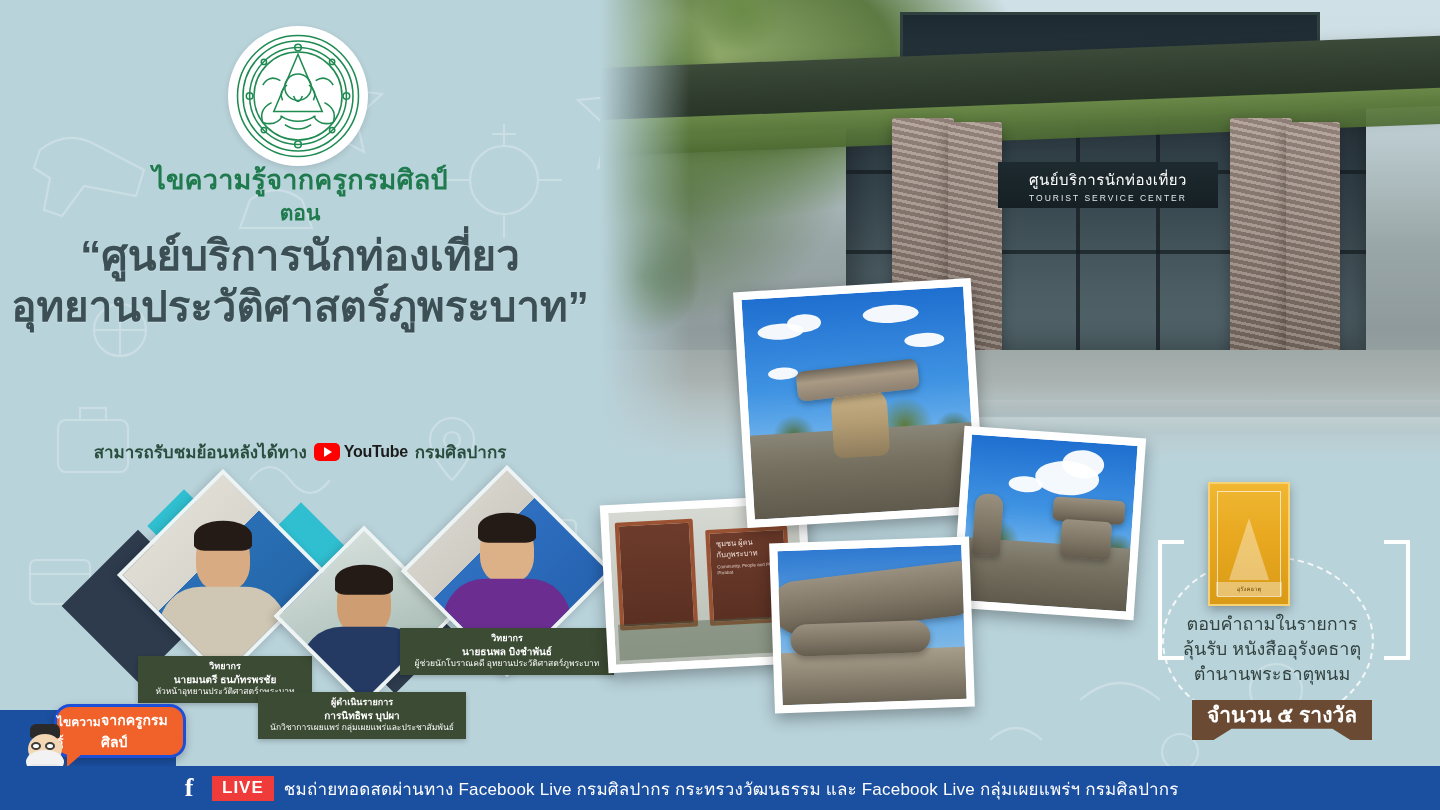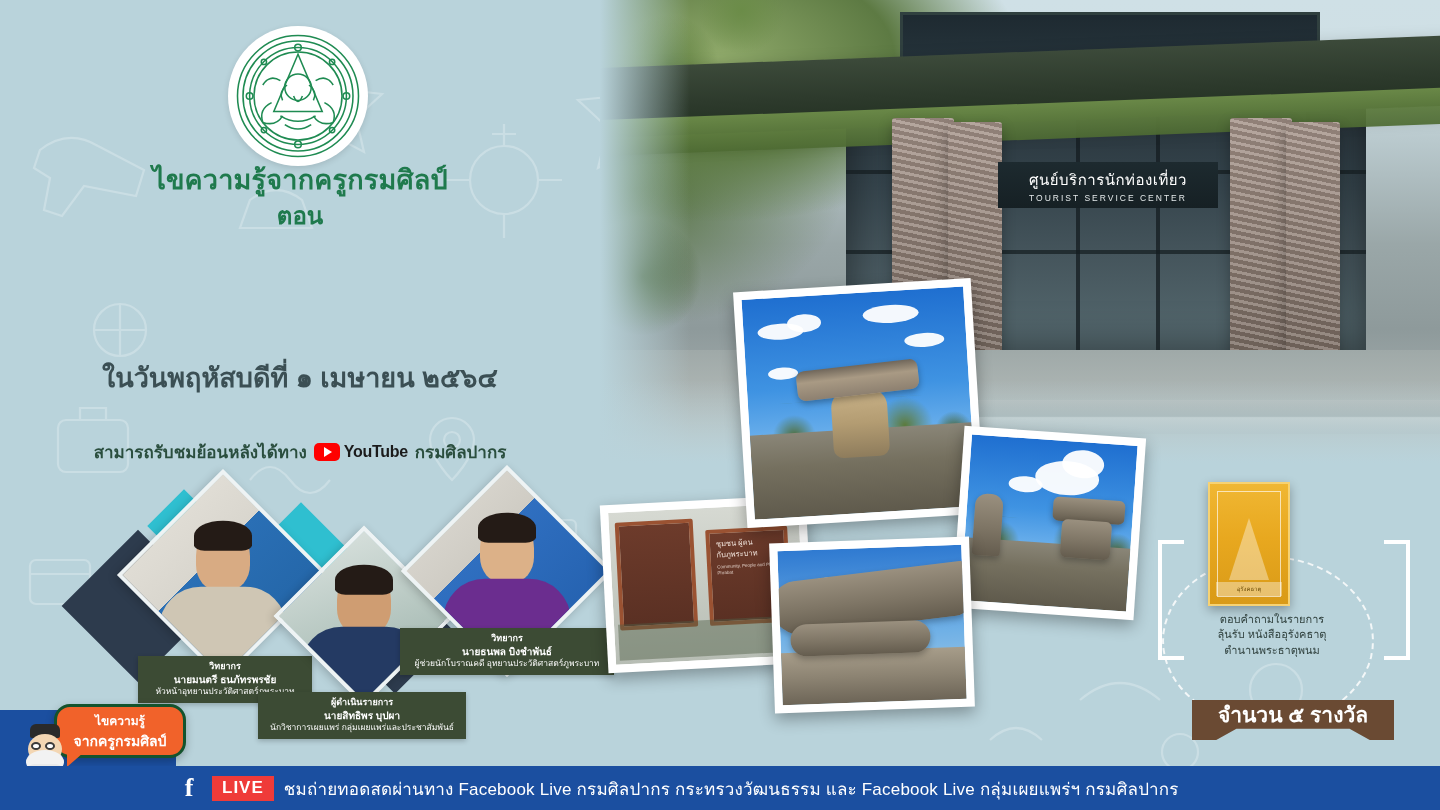--- a/index.html
+++ b/index.html
@@ -117,21 +117,21 @@
     display: flex; align-items: center; justify-content: center;
   }
   .emblem svg { width: 132px; height: 132px; }
 
   .kicker {
     position: absolute; left: 0; top: 158px; width: 600px; text-align: center;
     color: #1f7a4d; font-size: 27px; font-weight: bold; letter-spacing: .2px;
   }
   .ton {
     position: absolute; left: 0; top: 196px; width: 600px; text-align: center;
-    color: #1f7a4d; font-size: 24px; font-weight: bold;
+    color: #1f7a4d; font-size: 21px; font-weight: bold;
   }
   .title {
     position: absolute; left: 0; top: 230px; width: 600px; text-align: center;
     color: #3b4f54; font-size: 42px; font-weight: bold; line-height: 1.22;
     text-shadow: 0 1px 0 rgba(255,255,255,.25);
   }
   .title .q { color: #3b4f54; }
   .date {
     position: absolute; left: 0; top: 356px; width: 600px; text-align: center;
     color: #3b4f54; font-size: 27px; font-weight: bold;
@@ -297,39 +297,39 @@
     position:absolute; right: -4px; top: 36px; width: 34px; height: 78px;
     background: radial-gradient(ellipse 18px 34px at 60% 30%, #3f8f5c 0%, rgba(63,143,92,0) 72%),
                 radial-gradient(ellipse 14px 26px at 40% 70%, #2f7a4b 0%, rgba(47,122,75,0) 74%);
   }
 
   .prize-text {
     position: absolute; left: 1182px; top: 612px; width: 180px; text-align: center;
     color: #31423f;
   }
   .prize-text .big { font-size: 22px; font-weight: bold; color: #2e3f3c; }
-  .prize-text .ln { font-size: 11px; line-height: 1.4; text-align: center; }
+  .prize-text .ln { font-size: 18px; line-height: 1.4; text-align: center; }
 
   .ribbon {
-    position: absolute; left: 1192px; top: 700px; width: 202px; height: 40px;
+    position: absolute; left: 1192px; top: 700px; width: 180px; height: 40px;
     background: #6a4a33;
     clip-path: polygon(0 0, 100% 0, 100% 100%, 88% 100%, 78% 72%, 22% 72%, 12% 100%, 0 100%);
     display: flex; align-items: flex-start; justify-content: center;
   }
   .ribbon span {
     color: #fff; font-size: 21px; font-weight: bold; line-height: 30px;
   }
 
   
   .mascot { position: absolute; left: 14px; top: 700px; width: 180px; height: 84px; }
   .bubble {
     position: absolute; left: 40px; top: 4px; width: 132px; height: 54px;
-    background: #f1622a; border: 3px solid #14532d; border-radius: 16px;
+    background: #f1622a; border: 3px solid #1d4ed8; border-radius: 16px;
     box-shadow: 0 3px 8px rgba(0,0,0,.25);
-    display: flex; flex-direction: column; align-items: center; justify-content: center;
+    display: flex; flex-direction: row; align-items: center; justify-content: center;
     color: #fff;
   }
   .bubble .b1 { font-size: 12px; font-weight: bold; }
   .bubble .b2 { font-size: 14px; font-weight: bold; }
   .bubble::after {
     content:""; position:absolute; left: 10px; bottom: -12px;
     width: 0; height: 0; border-top: 14px solid #f1622a;
     border-right: 16px solid transparent;
   }
   .chef { position: absolute; left: 6px; top: 26px; width: 52px; height: 58px; }
@@ -456,21 +456,24 @@
         <circle cx="29" cy="29" r="2.4"></circle>
         <circle cx="91" cy="29" r="2.4"></circle>
         <circle cx="29" cy="91" r="2.4"></circle>
         <circle cx="91" cy="91" r="2.4"></circle>
       </g>
     </svg>
   </div>
 
   <div class="kicker">ไขความรู้จากครูกรมศิลป์</div>
   <div class="ton">ตอน</div>
-  <div class="date">ในวันพฤหัสบดีที่ ๑ เมษายน ๒๕๖๔</div>
+  <div class="title">
+    <div><span class="q">“</span><span>ศูนย์บริการนักท่องเที่ยว</span></div>
+    <div><span>อุทยานประวัติศาสตร์ภูพระบาท</span><span class="q">”</span></div>
+  </div>
   <div class="replay">
     <span>สามารถรับชมย้อนหลังได้ทาง</span>
     <span class="yt-badge">
       <span class="yt-play"></span>
       <span class="yt-word">YouTube</span>
     </span>
     <span>กรมศิลปากร</span>
   </div>
 
   <div class="navy-diamond" style="left:84px; top:552px;"></div>
@@ -503,21 +506,21 @@
         <div class="person" style="top:40px;">
           <div class="hair"></div>
           <div class="head" style="background:#cf9d72;"></div>
         </div>
         <div class="torso" style="top:96px; background:#243a63;"></div>
       </div>
     </div>
   </div>
   <div class="dkpanel" style="left:258px; top:692px; width:208px;">
     <div class="role">ผู้ดำเนินรายการ</div>
-    <div class="name">นายสิทธิพร บุปผา</div>
+    <div class="name">การนิทธิพร บุปผา</div>
     <div class="org">นักวิชาการเผยแพร่ กลุ่มเผยแพร่และประชาสัมพันธ์</div>
   </div>
 
   <div class="spk" style="left:432px; top:496px;">
     <div class="dia">
       <div class="inner">
         <div class="bg-left" style="background:linear-gradient(135deg,#e2dfd8 0%, #cfccc4 38%, #2f6fc0 38%, #1f5aa6 100%);"></div>
         <div class="person" style="top:48px;">
           <div class="hair"></div>
           <div class="head" style="background:#dcb188;"></div>

